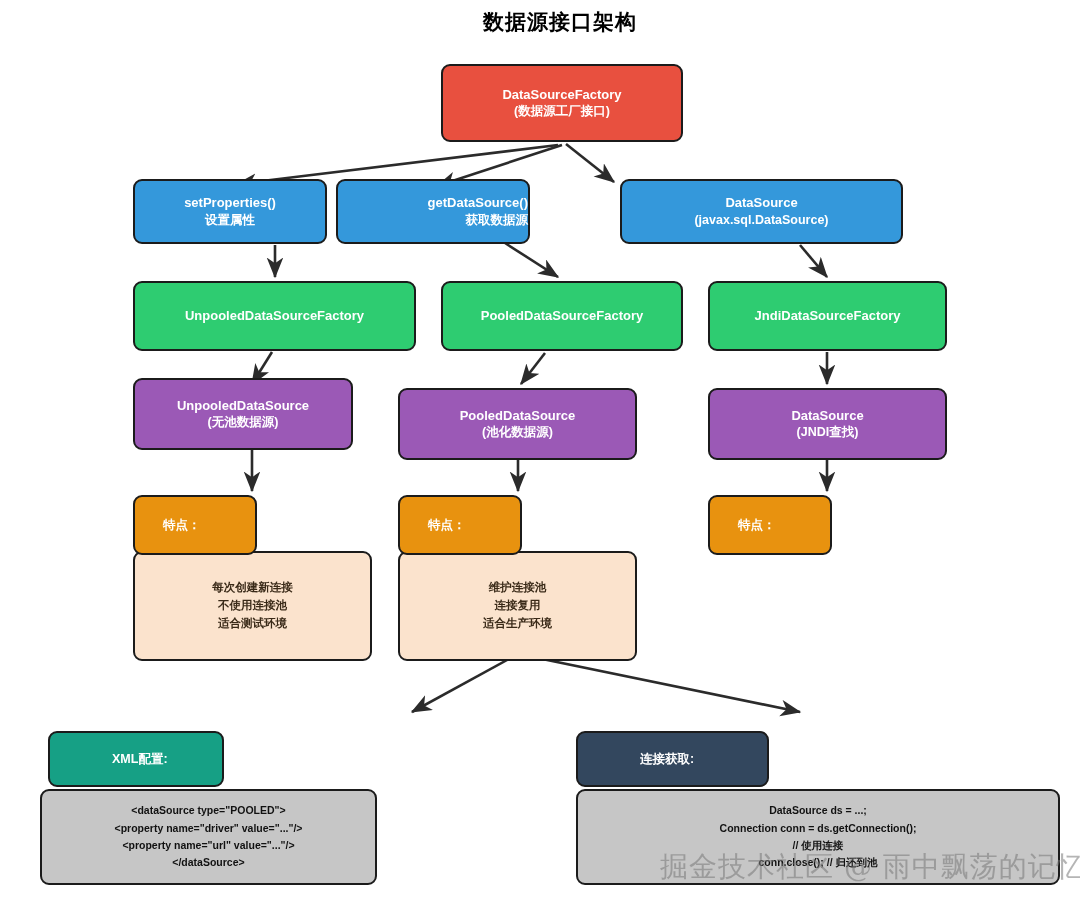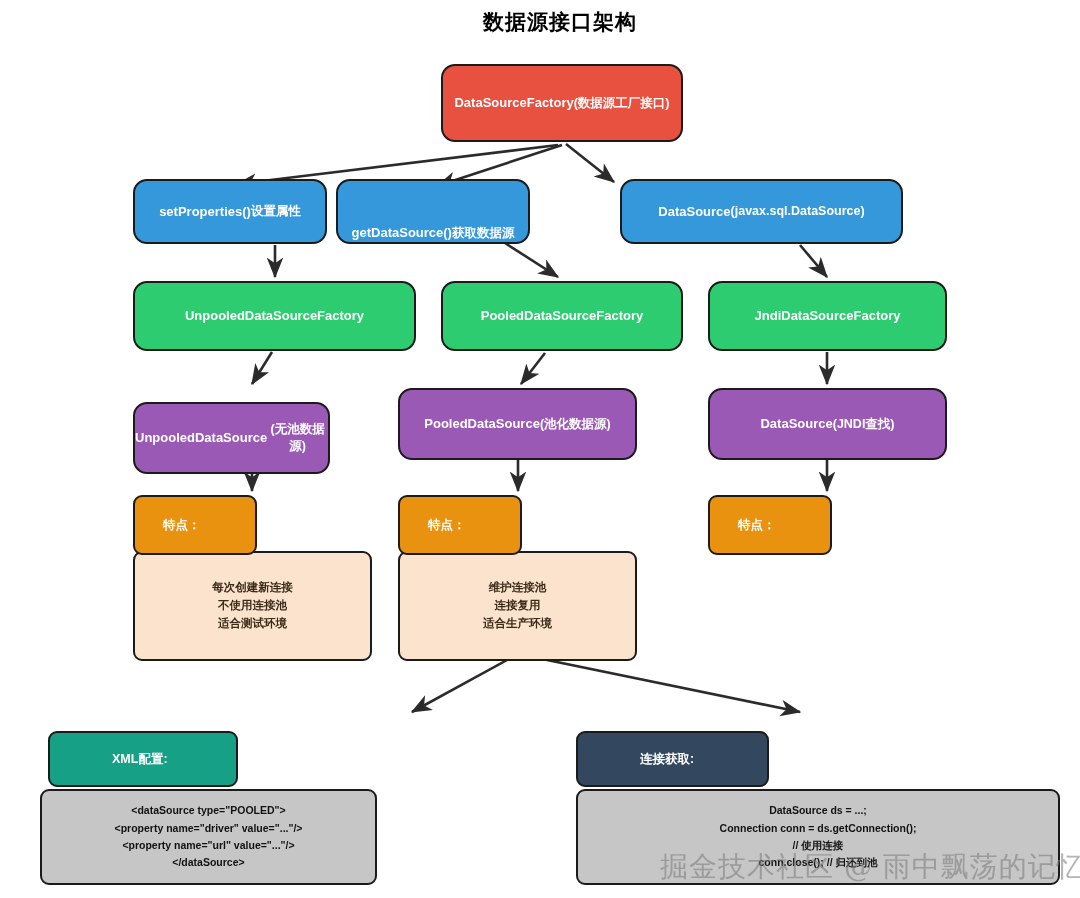--- a/index.html
+++ b/index.html
@@ -38,23 +38,23 @@
     font-size: 21px;
     font-weight: bold;
     color: #000000;
     letter-spacing: 1px;
     padding-left: 20px;
   }
   .node {
     position: absolute;
     box-sizing: border-box;
     border: 2.5px solid #1b1b1b;
-    border-radius: 14px;
-    display: flex;
-    flex-direction: row;
+    border-radius: 9px;
+    display: flex;
+    flex-direction: column;
     align-items: center;
     justify-content: center;
     text-align: center;
     color: #ffffff;
     font-weight: bold;
     z-index: 10;
     line-height: 1.35;
   }
   .node .l1 { font-size: 13px; }
   .node .l2 { font-size: 12.5px; }
@@ -198,21 +198,21 @@
   <div class="node node-green" style="left:133px; top:281px; width:283px; height:70px;">
     <span class="l1">UnpooledDataSourceFactory</span>
   </div>
   <div class="node node-green" style="left:441px; top:281px; width:242px; height:70px;">
     <span class="l1">PooledDataSourceFactory</span>
   </div>
   <div class="node node-green" style="left:708px; top:281px; width:239px; height:70px;text-align:right;">
     <span class="l1">JndiDataSourceFactory</span>
   </div>
 
-  <div class="node node-purple" style="left:133px; top:402px; width:197px; height:72px;">
+  <div class="node node-purple" style="left:133px; top:378px; width:220px; height:72px;">
     <span class="l1">UnpooledDataSource</span>
     <span class="l2">(无池数据源)</span>
   </div>
   <div class="node node-purple" style="left:398px; top:388px; width:239px; height:72px;">
     <span class="l1">PooledDataSource</span>
     <span class="l2">(池化数据源)</span>
   </div>
   <div class="node node-purple" style="left:708px; top:388px; width:239px; height:72px;">
     <span class="l1">DataSource</span>
     <span class="l2">(JNDI查找)</span>
@@ -233,21 +233,21 @@
   <div class="note-body" style="left:398px; top:551px; width:239px; height:110px;">
     <span>维护连接池</span>
     <span>连接复用</span>
     <span>适合生产环境</span>
   </div>
 
   <div class="note-head" style="left:708px; top:495px; width:124px; height:60px;">
     <span>特点：</span>
   </div>
 
-  <div class="code-head code-head-teal" style="left:48px; top:731px; width:190px; height:56px;">
+  <div class="code-head code-head-teal" style="left:48px; top:731px; width:176px; height:56px;">
     <span>XML配置:</span>
   </div>
   <div class="code-body" style="left:40px; top:789px; width:337px; height:96px;">
     <span>&lt;dataSource type="POOLED"&gt;</span>
     <span>&lt;property name="driver" value="..."/&gt;</span>
     <span>&lt;property name="url" value="..."/&gt;</span>
     <span>&lt;/dataSource&gt;</span>
   </div>
 
   <div class="code-head code-head-navy" style="left:576px; top:731px; width:193px; height:56px;">

